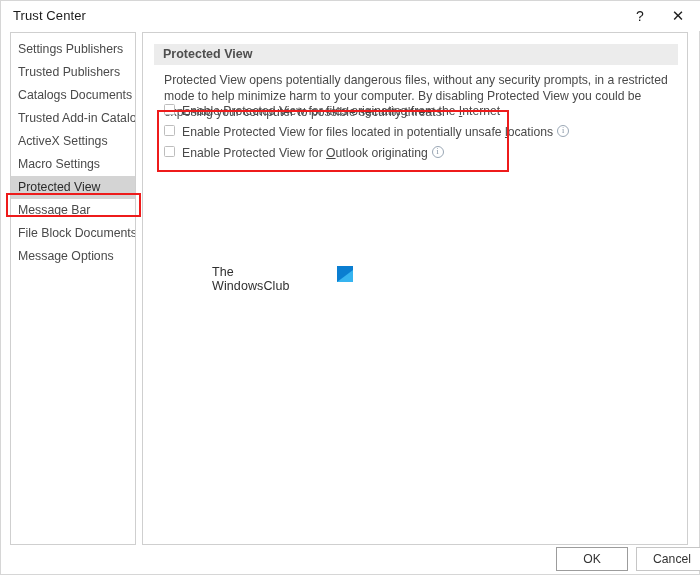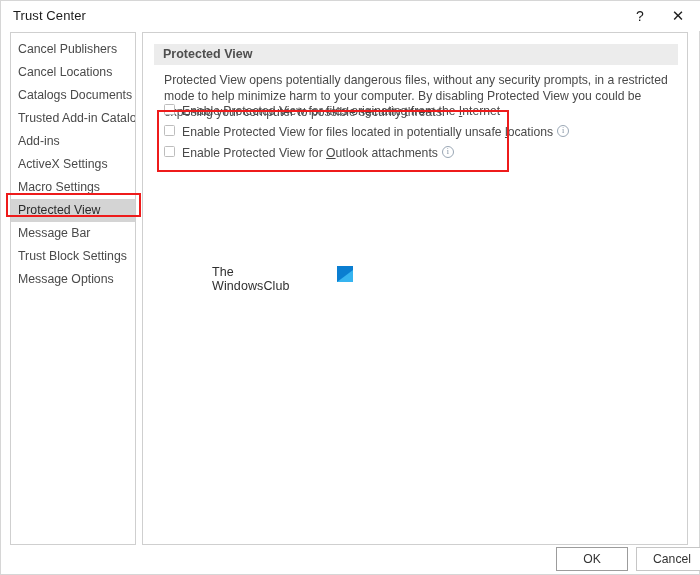--- a/index.html
+++ b/index.html
@@ -255,30 +255,29 @@
 <div id="dialog">
 
   <div id="titlebar">
     <div id="title-text">Trust Center</div>
     <div class="caption-btn" id="help-btn">?</div>
     <div class="caption-btn" id="close-btn">✕</div>
   </div>
 
   <div id="sidebar">
     <div id="side-list">
-        <div class="side-item">Cancel Publishers</div>
-        <div class="side-item">Cancel Locations</div>
+        <div class="side-item">Settings Publishers</div>
+        <div class="side-item">Trusted Publishers</div>
         <div class="side-item">Catalogs Documents</div>
         <div class="side-item">Trusted Add-in Catalogs</div>
-        <div class="side-item">Add-ins</div>
         <div class="side-item">ActiveX Settings</div>
         <div class="side-item">Macro Settings</div>
         <div class="side-item selected">Protected View</div>
         <div class="side-item">Message Bar</div>
-        <div class="side-item">Trust Block Settings</div>
+        <div class="side-item">File Block Documents</div>
         <div class="side-item">Message Options</div>
       </div>
   </div>
 
   <div id="content">
 
     <div id="section-header">
       <div id="section-header-text">Protected View</div>
     </div>
 
@@ -289,21 +288,21 @@
           <span class="cb-box"></span>
           <span class="cb-label"><span>Enable Protected View for files originating from the </span><u>I</u><span>nternet</span></span>
         </div>
         <div class="cb-row">
           <span class="cb-box"></span>
           <span class="cb-label"><span>Enable Protected View for files located in potentially unsafe </span><u>l</u><span>ocations</span></span>
           <span class="info-icon">i</span>
         </div>
         <div class="cb-row">
           <span class="cb-box"></span>
-          <span class="cb-label"><span>Enable Protected View for </span><u>O</u><span>utlook attachments</span></span>
+          <span class="cb-label"><span>Enable Protected View for </span><u>O</u><span>utlook originating</span></span>
           <span class="info-icon">i</span>
         </div>
       </div>
 
     <div id="watermark">
       <div id="wm-text">
         <div>The</div>
         <div>WindowsClub</div>
       </div>
       <div id="wm-logo"></div>

